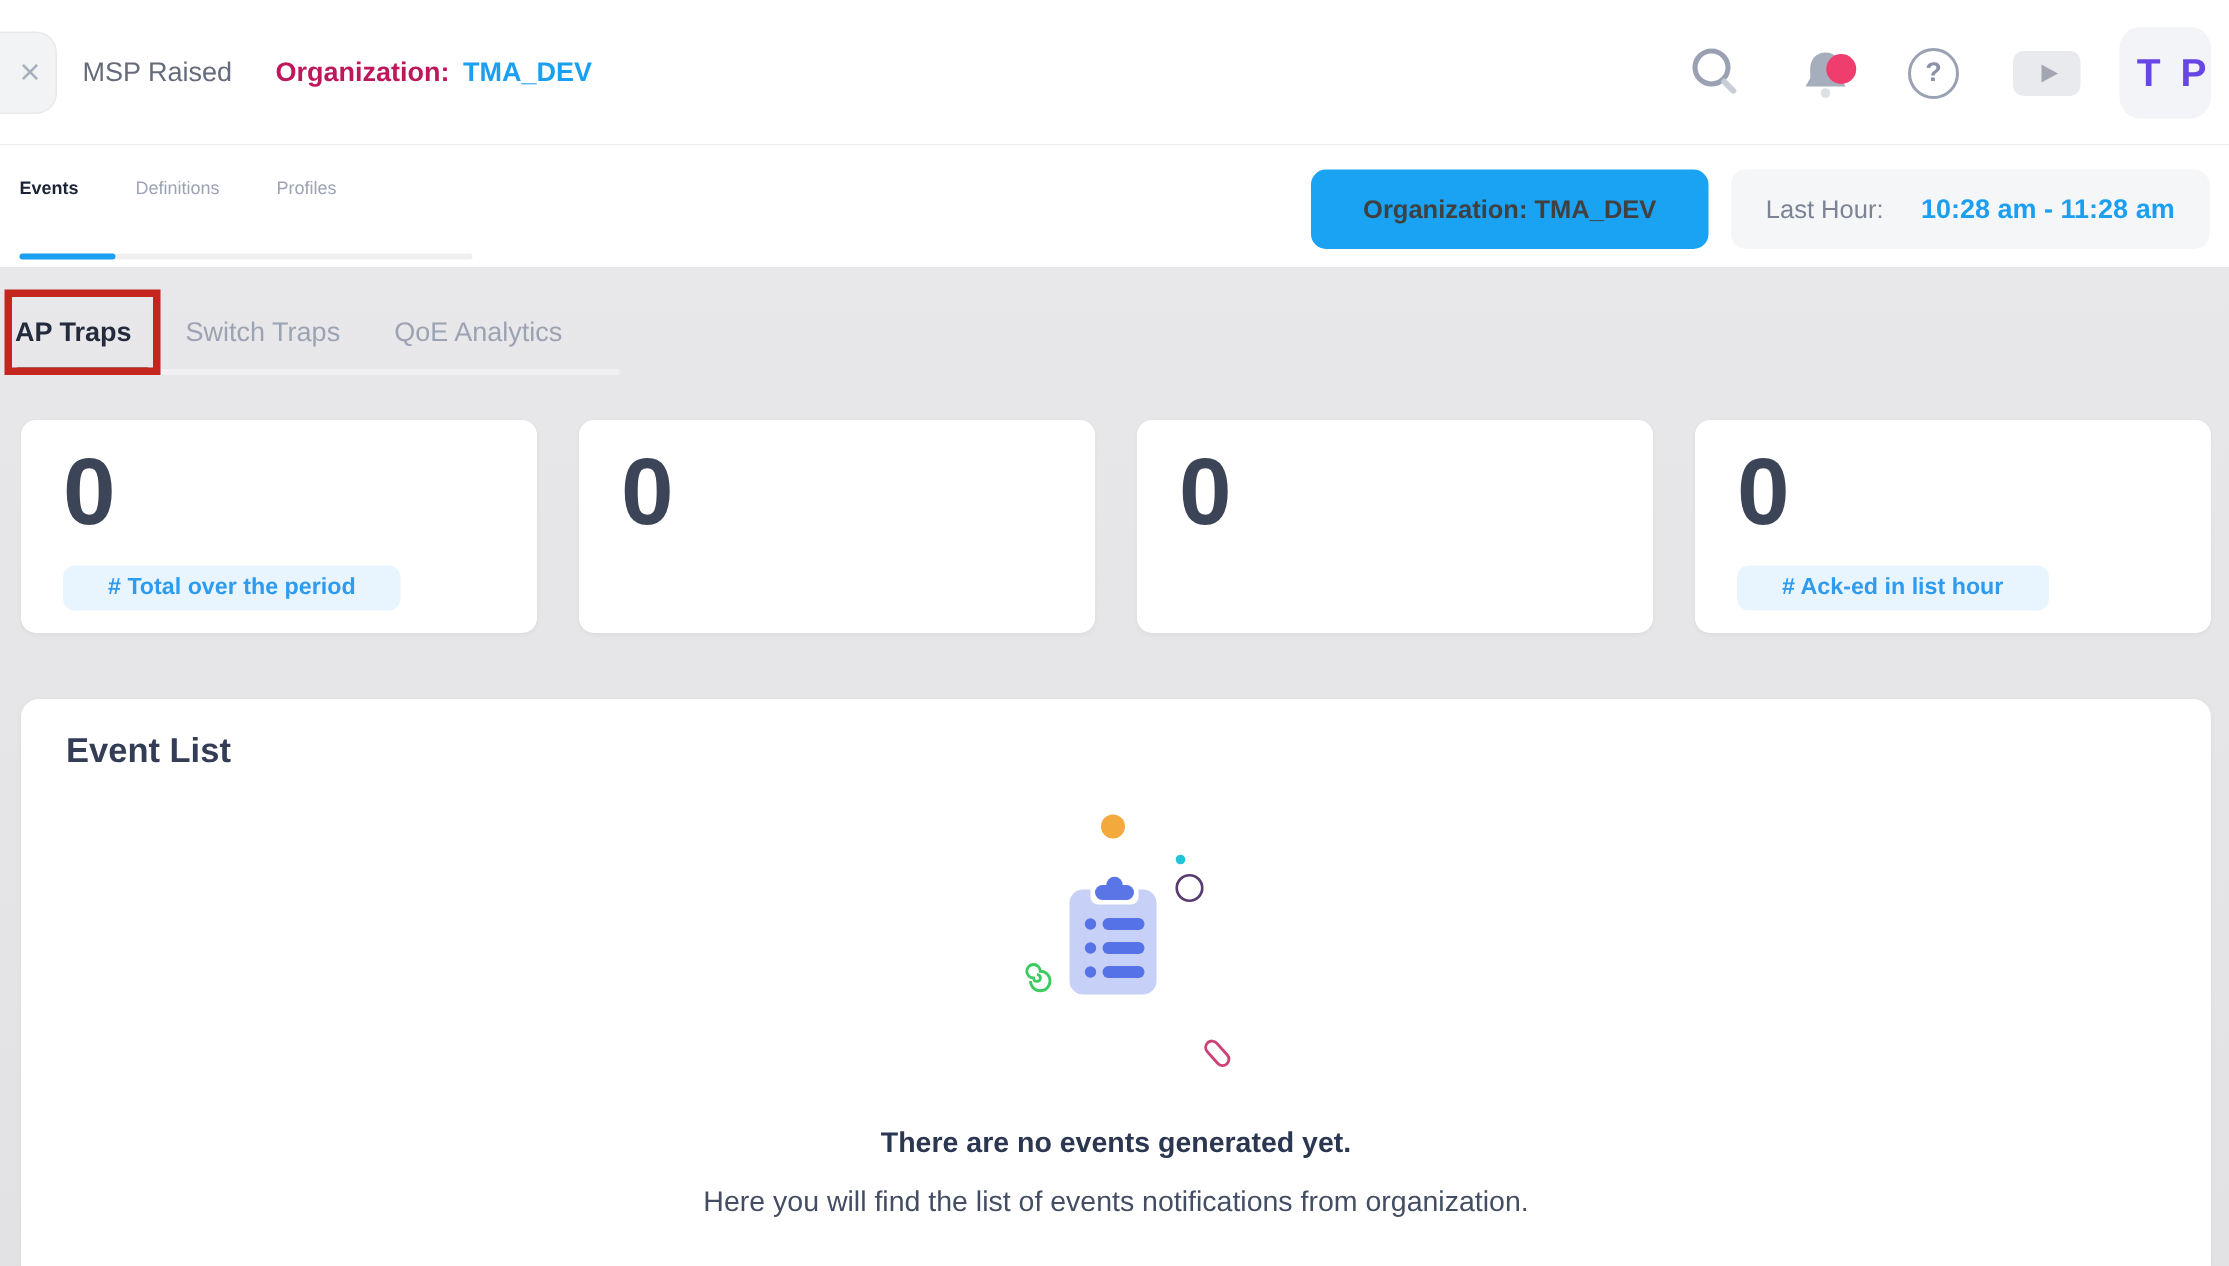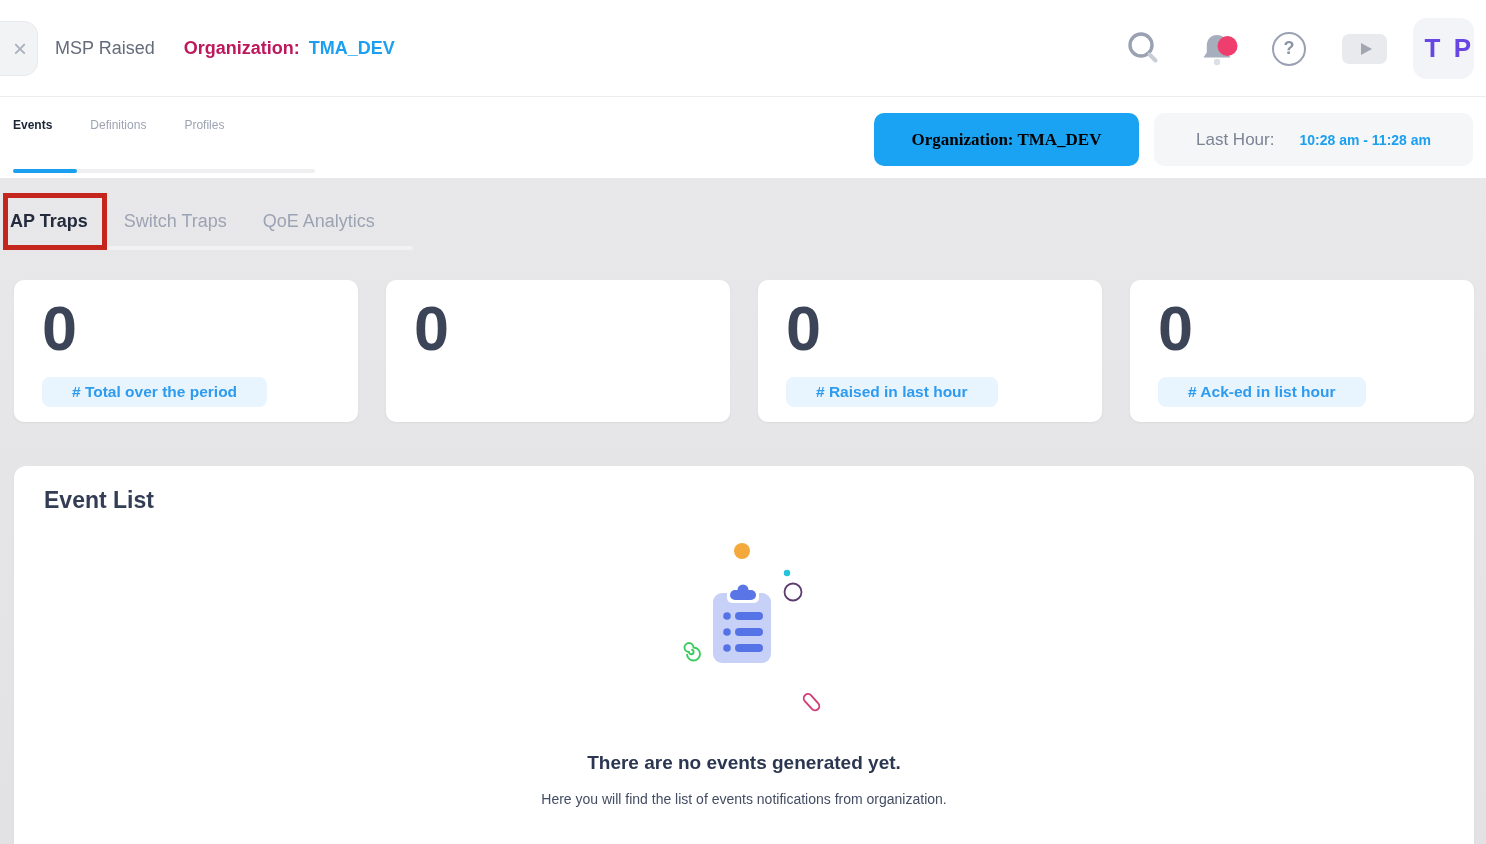--- a/index.html
+++ b/index.html
@@ -36,27 +36,27 @@
   .main-tabs { position: absolute; left: 13px; top: 0; height: 100%; display: flex; gap: 38px;
     align-items: flex-start; padding-top: 21px; }
   .main-tab { font-size: 12px; color: #9ca3b3; cursor: pointer; background: none; border: none;
     font-family: Liberation Sans, sans-serif; }
   .main-tab.active { color: #1b2434; font-weight: bold; }
   .main-tabs-track { position: absolute; left: 13px; bottom: 5px; width: 302px; height: 4px;
     background: #efeff1; border-radius: 2px; }
   .main-tabs-indicator { position: absolute; left: 13px; bottom: 5px; width: 64px; height: 4px;
     background: #1a9ff1; border-radius: 2px; }
   .org-button { position: absolute; left: 874px; top: 16px; width: 265px; height: 53px;
-    background: #1aa3f2; border: none; border-radius: 10px; color: #000000;
-    font-size: 17px; font-weight: bold; font-family: Liberation Serif, serif; cursor: pointer; }
+    background: #1aa3f2; border: none; border-radius: 10px; color: #404040;
+    font-size: 17px; font-weight: bold; font-family: Liberation Sans, sans-serif; cursor: pointer; }
   .lasthour-panel { position: absolute; left: 1154px; top: 16px; width: 319px; height: 53px;
     background: #f5f6f8; border-radius: 10px; display: flex; align-items: center;
     justify-content: center; gap: 25px; cursor: pointer; }
   .lasthour-label { font-size: 17px; color: #7b8394; }
-  .lasthour-value { font-size: 14px; font-weight: bold; color: #1b9ff0; }
+  .lasthour-value { font-size: 18px; font-weight: bold; color: #1b9ff0; }
 
   
   .main-area { position: relative; height: 666px;
     background: linear-gradient(#e8e8ea, #e2e2e4); overflow: hidden; }
   .sub-tabs { position: absolute; left: 10px; top: 33px; display: flex; gap: 36px; }
   .sub-tab { font-size: 18px; color: #9ca3b3; cursor: pointer; background: none; border: none;
     font-family: inherit; }
   .sub-tab.active { color: #232b3d; font-weight: bold; }
   .sub-tabs-track { position: absolute; left: 10px; top: 68px; width: 403px; height: 4px;
     background: #f1f1f3; border-radius: 2px; }
@@ -76,21 +76,21 @@
     padding: 6px 30px; font-size: 15.5px; font-weight: bold; color: #2e9bef; }
 
   
   .event-card { position: absolute; left: 14px; right: 12px; top: 288px; height: 420px;
     background: #fff; border-radius: 12px; box-shadow: 0 1px 3px rgba(40,50,70,0.05);
     padding: 21px 30px; }
   .event-title { font-size: 23px; font-weight: bold; color: #343d56; }
   .empty-illustration { display: flex; justify-content: center; margin-top: 23px; }
   .empty-title { text-align: center; margin-top: 25px; font-size: 19px; font-weight: bold;
     color: #2b3650; }
-  .empty-subtitle { text-align: center; margin-top: 17px; font-size: 14px; color: #434d63; }
+  .empty-subtitle { text-align: center; margin-top: 17px; font-size: 19px; color: #434d63; }
 </style>
 </head>
 <body>
 
 <header class="app-header">
   <div class="collapse-btn">
     <span>×</span>
   </div>
   <span class="portal-title">MSP Raised</span>
   <span class="org-label">Organization:</span>
@@ -152,21 +152,20 @@
   <section class="stats-grid">
     <div class="stat-card">
       <div class="stat-value">0</div>
       <div class="stat-label"># Total over the period</div>
     </div>
     <div class="stat-card">
       <div class="stat-value">0</div>
     </div>
     <div class="stat-card">
       <div class="stat-value">0</div>
-      <div class="stat-label"># Raised in last hour</div>
     </div>
     <div class="stat-card">
       <div class="stat-value">0</div>
       <div class="stat-label"># Ack-ed in list hour</div>
     </div>
   </section>
 
   <section class="event-card">
     <h2 class="event-title">Event List</h2>
 

